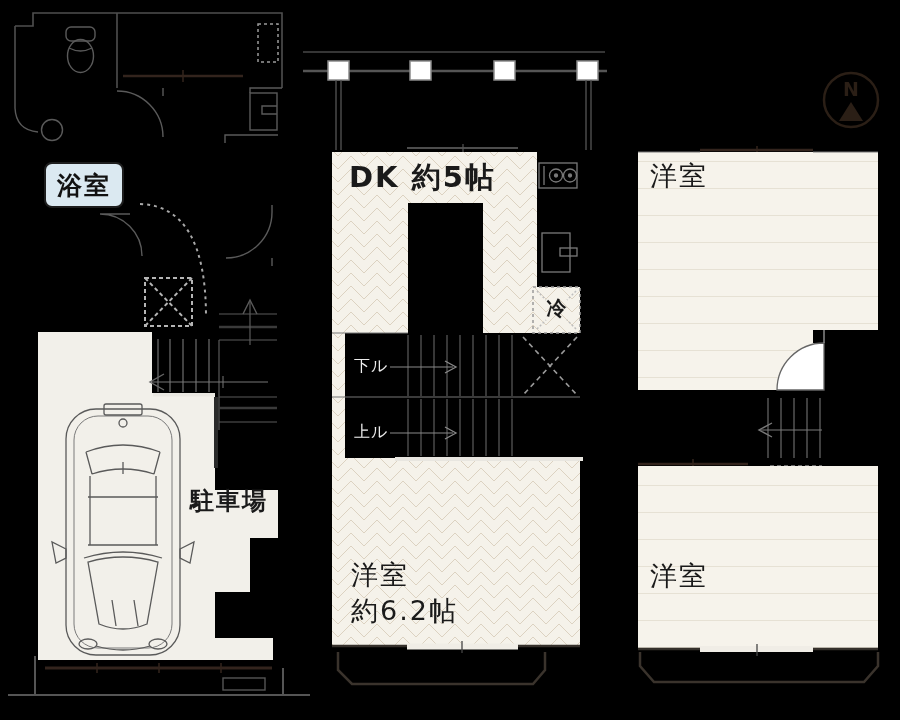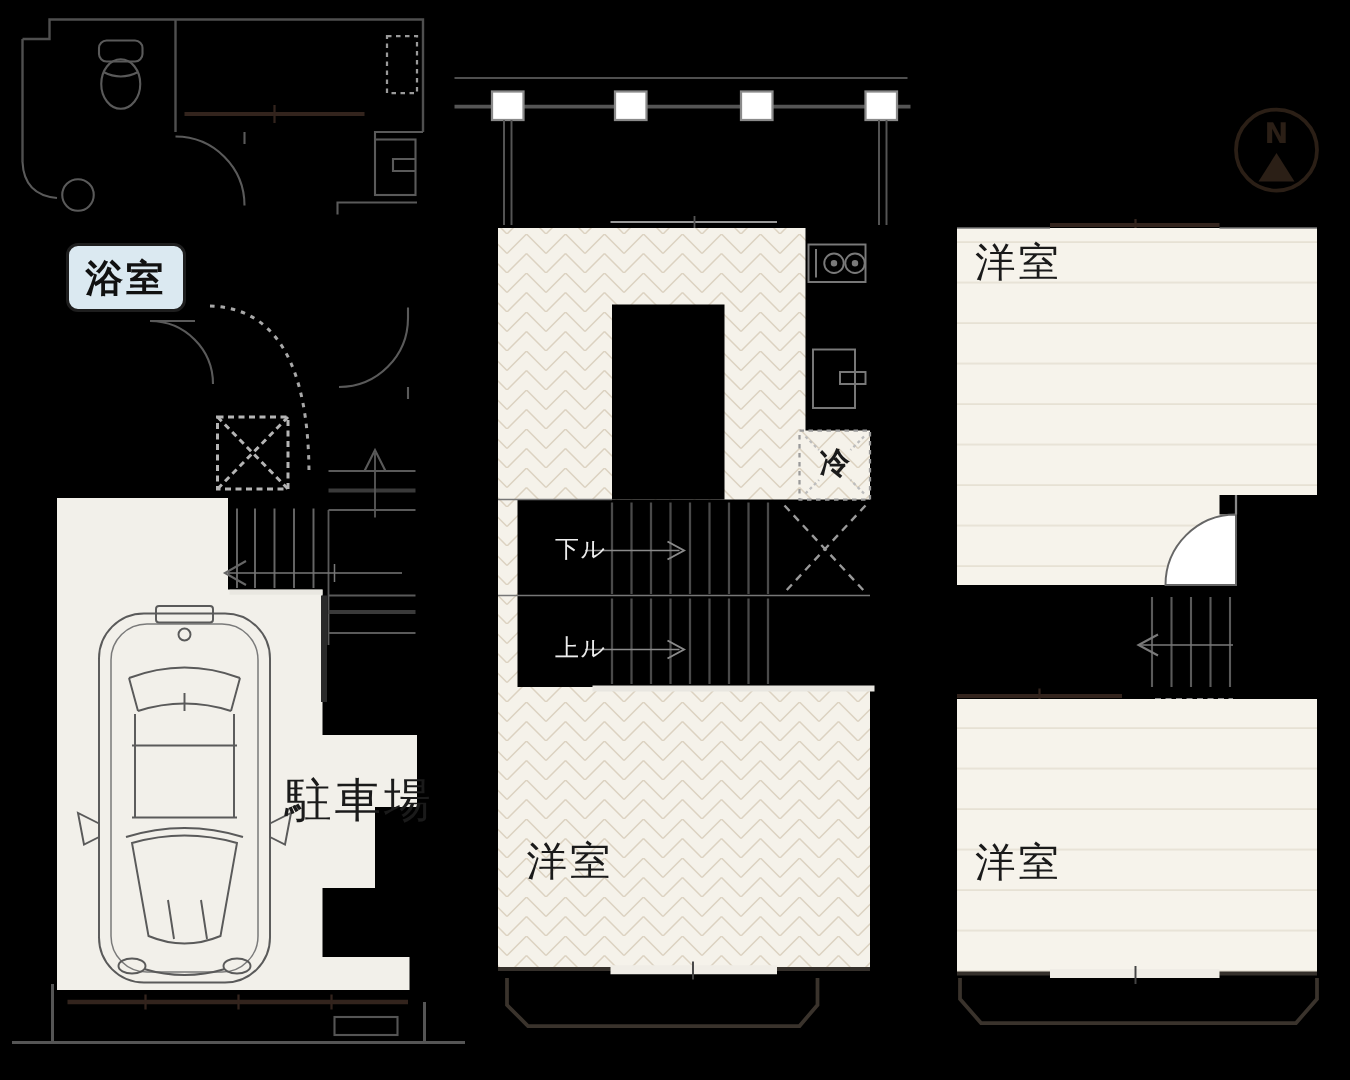--- a/index.html
+++ b/index.html
@@ -3,23 +3,23 @@
 <meta charset="utf-8">
 <style>
   html,body{margin:0;padding:0;background:#000;}
   .stage{position:relative;width:900px;height:720px;background:#000;overflow:hidden;
          font-family:"DejaVu Sans","Liberation Sans",sans-serif;}
   .stage svg{position:absolute;left:0;top:0;}
   .lbl{position:absolute;color:#1a1a1a;letter-spacing:2px;white-space:nowrap;line-height:1.0;}
   .lbl-room{font-size:27px;font-weight:400;}
   .lbl-room .size{display:block;margin-top:9px;}
   .lbl-dk{font-size:29px;font-weight:600;left:349px;top:163px;}
-  .lbl-parking{font-size:31px;font-weight:400;left:190px;top:519px;}
+  .lbl-parking{font-size:24px;font-weight:700;left:190px;top:489px;}
   .lbl-fridge{font-size:20px;font-weight:600;left:533px;top:298px;width:47px;text-align:center;letter-spacing:0;}
-  .lbl-stair{font-size:16px;color:#ededed;font-weight:500;letter-spacing:1px;margin-left:16px;}
+  .lbl-stair{font-size:16px;color:#ededed;font-weight:500;letter-spacing:1px;}
   .chip-bath{position:absolute;left:44px;top:162px;width:76px;height:42px;
              background:#dbe9f1;border:2px solid #1e1e1e;border-radius:8px;
              display:flex;align-items:center;justify-content:center;
              font-size:25px;font-weight:600;color:#111;letter-spacing:2px;}
   .compass-n{position:absolute;left:839px;top:78px;width:24px;text-align:center;
              font-size:19px;font-weight:600;color:#2b1f16;letter-spacing:0;}
 </style>
 </head>
 <body>
 
@@ -233,26 +233,28 @@
     <g>
       <circle cx="851" cy="100" r="27" stroke="#2b1f16" stroke-width="2.5" fill="none"></circle>
       <polygon points="851,102 839,121 863,121" fill="#2b1f16"></polygon>
     </g>
   </g>
 </svg>
 
 <div class="chip-bath">浴室</div>
 <div class="lbl lbl-parking">駐車場</div>
 
+<div class="lbl lbl-dk">DK 約5帖</div>
 <div class="lbl lbl-stair" style="left:354px;top:358px;">下ル</div>
 <div class="lbl lbl-stair" style="left:354px;top:424px;">上ル</div>
 <div class="lbl lbl-fridge">冷</div>
 
 <div class="lbl lbl-room" style="left:351px;top:561px;">
   <span>洋室</span>
+  <span class="size">約6.2帖</span>
 </div>
 
 <div class="lbl lbl-room" style="left:650px;top:162px;">
   <span>洋室</span>
 </div>
 
 <div class="lbl lbl-room" style="left:650px;top:562px;">
   <span>洋室</span>
 </div>
 

